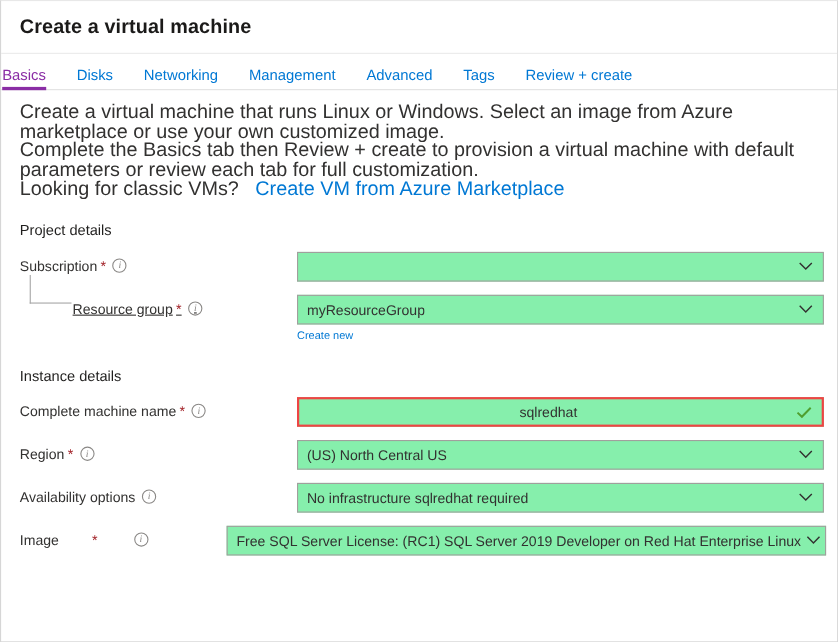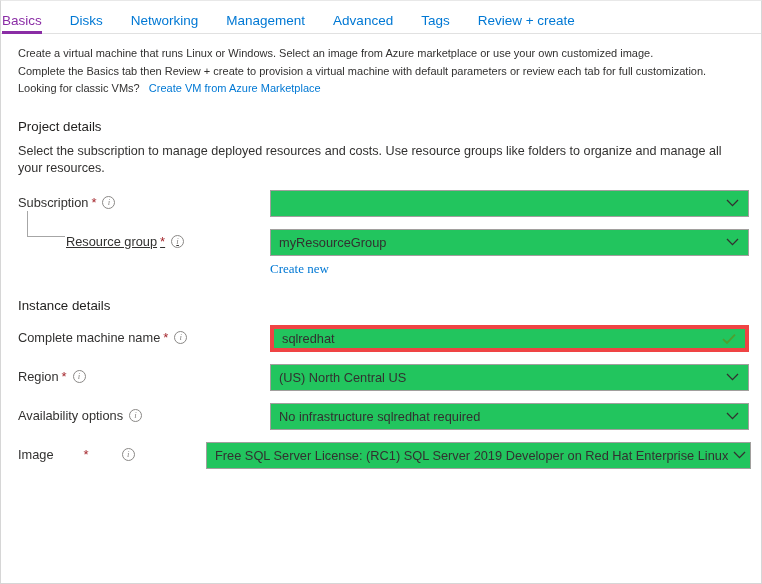--- a/index.html
+++ b/index.html
@@ -80,21 +80,21 @@
     background: #8a2da5;
     z-index: 2;
   }
 
   
   .content {
     padding: 11px 16px 0 17px;
   }
 
   .desc {
-    font-size: 11px;
+    font-size: 18px;
     line-height: 17.5px;
     color: #323130;
     max-width: 716px;
   }
   .desc p { margin: 0; }
   .link {
     color: #0078d4;
     cursor: pointer;
     text-decoration: none;
   }
@@ -169,21 +169,21 @@
     border-bottom: 1px solid #a6a6a6;
     pointer-events: none;
   }
 
   
   .select, .textbox {
     position: relative;
     width: 479px;
     height: 27px;
     border: 1px solid #a19f9d;
-    background: #22c55e;
+    background: #86efac;
     display: flex;
     align-items: center;
     padding: 0 30px 0 8px;
     font-size: 12.8px;
     color: #323130;
     cursor: pointer;
     white-space: nowrap;
     overflow: hidden;
   }
   .select .val, .textbox .val {
@@ -196,50 +196,53 @@
     right: 9px;
     top: 50%;
     transform: translateY(-50%);
     width: 13px;
     height: 8px;
     pointer-events: none;
   }
   .chev svg { display: block; }
 
   .textbox.focused {
-    border: 4px solid #ef4444;
+    border: 2px solid #ef4444;
+    justify-content: center;
   }
   .check {
     position: absolute;
     right: 9px;
     top: 50%;
     transform: translateY(-50%);
     width: 14px;
     height: 11px;
   }
 
   .create-new {
     margin-top: 5px;
-    font-size: 13px;
+    font-size: 10px;
     color: #0078d4;
     cursor: pointer;
     display: inline-block;
-    font-family: Liberation Serif, serif;
   }
 
   
   .row-image .label-cell { width: 188px; flex: 0 0 188px; gap: 27px; }
   .row-image .select { width: 545px; padding-right: 22px; }
   .row-image .chev { right: 4px; }
 </style>
 </head>
 <body>
 
 <div id="page">
 
+  <div class="titlebar">
+    <div class="title">Create a virtual machine</div>
+  </div>
 
   <div class="tabbar">
     <div class="tab active">Basics</div>
     <div class="tab">Disks</div>
     <div class="tab">Networking</div>
     <div class="tab">Management</div>
     <div class="tab">Advanced</div>
     <div class="tab">Tags</div>
     <div class="tab">Review + create</div>
   </div>
@@ -249,21 +252,20 @@
     <div class="desc">
       <p>Create a virtual machine that runs Linux or Windows. Select an image from Azure marketplace or use your own customized image.</p>
       <p>Complete the Basics tab then Review + create to provision a virtual machine with default parameters or review each tab for full customization.</p>
       <p>
         <span>Looking for classic VMs?</span>
         &nbsp;&nbsp;<span class="link">Create VM from Azure Marketplace</span>
       </p>
     </div>
 
     <div class="section-head">Project details</div>
-    <div class="section-sub">Select the subscription to manage deployed resources and costs. Use resource groups like folders to organize and manage all your resources.</div>
 
     <div class="row">
       <div class="label-cell">
         <span>Subscription</span>
         <span class="req">*</span>
         <span class="info">i</span>
       </div>
       <div class="field-cell">
         <div class="select">
           <span class="val"></span>

